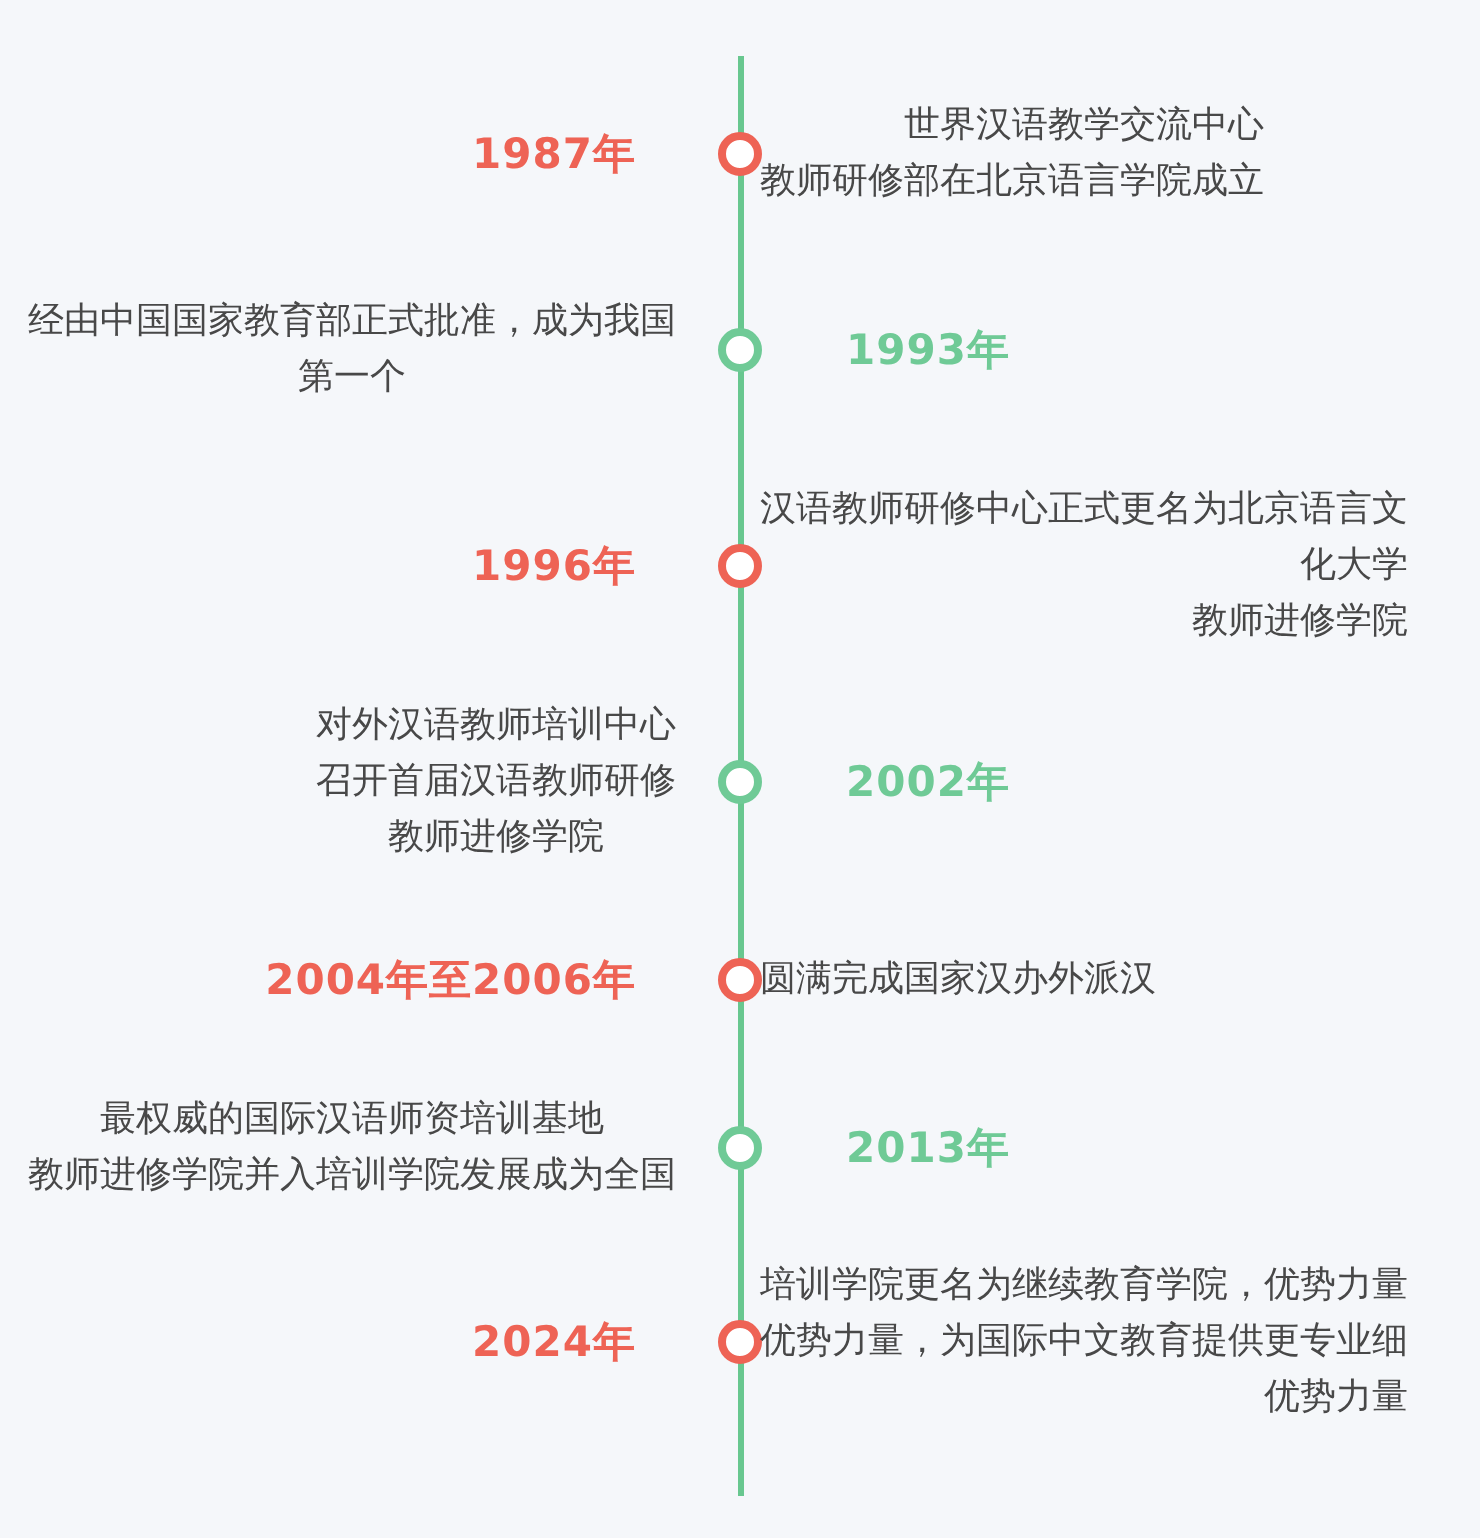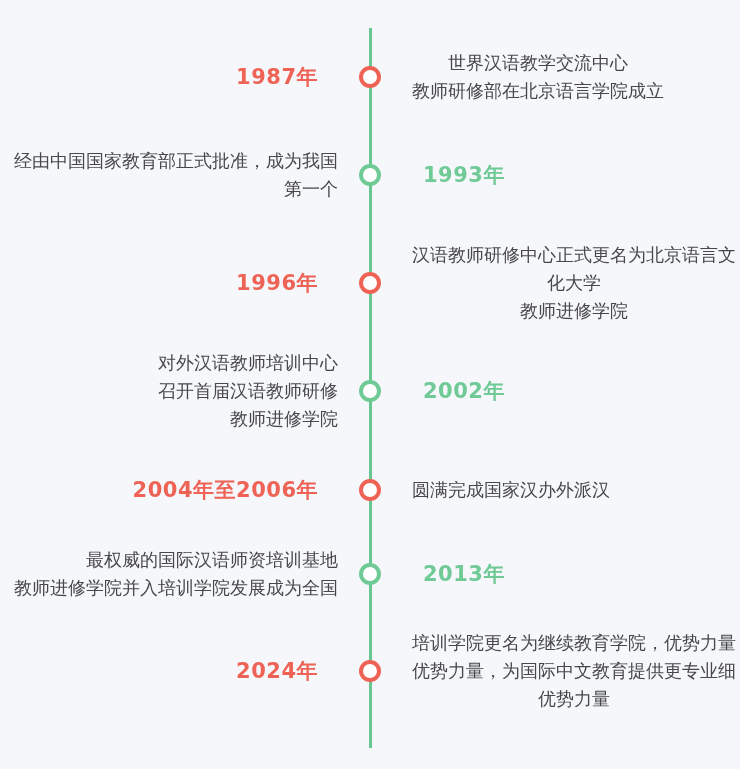--- a/index.html
+++ b/index.html
@@ -65,22 +65,22 @@
   .desc {
     position: absolute;
     top: 0;
     transform: translateY(-50%);
     font-size: 18px;
     line-height: 28px;
     color: var(--text);
     white-space: nowrap;
     z-index: 2;
   }
-  .desc.side-right { left: 412px; text-align: center; }
-  .desc.side-left  { right: 402px; text-align: right; }
+  .desc.side-right { left: 380px; text-align: right; }
+  .desc.side-left  { right: 402px; text-align: center; }
 </style>
 </head>
 <body>
 
 <div class="canvas">
   <div class="timeline-line"></div>
 
   <div class="item" style="top:77px">
     <div class="year side-left red-accent">1987年</div>
     <div class="marker red-accent"></div>

